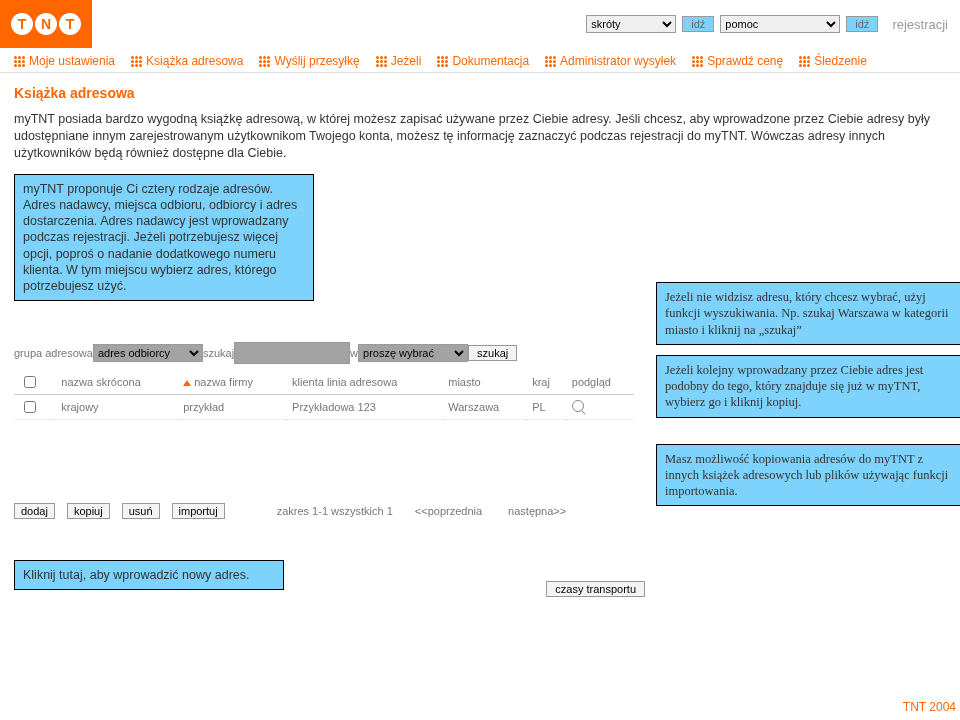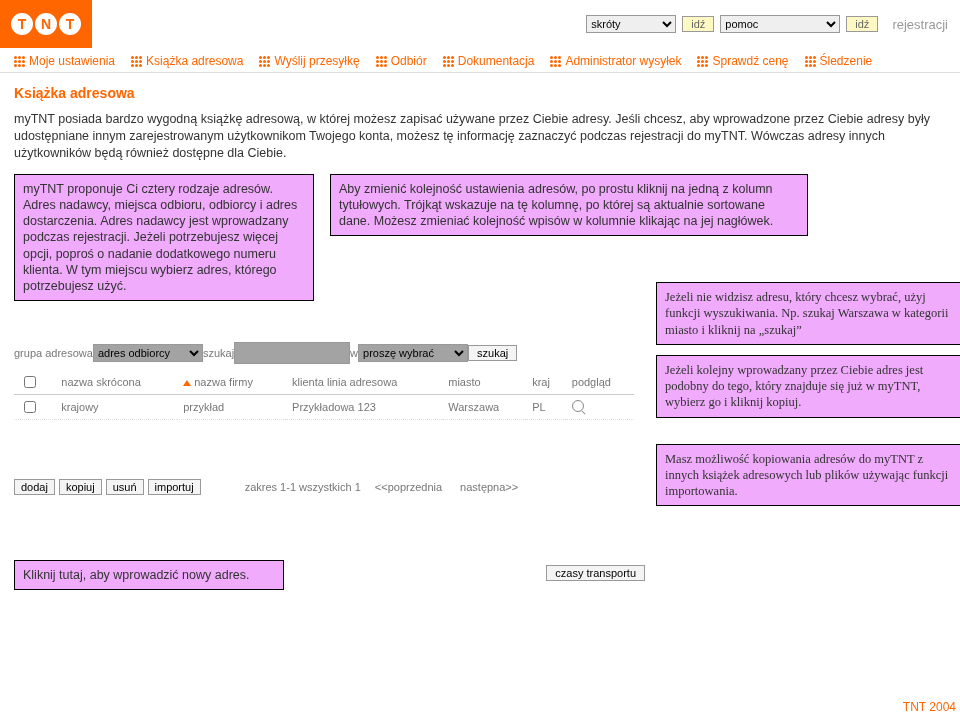--- a/index.html
+++ b/index.html
@@ -45,21 +45,21 @@
     gap: 6px;
     padding-right: 12px;
   }
   .topbar-right select {
     font-size: 11px;
     height: 18px;
     border: 1px solid #999;
   }
   .idz-btn {
     border: 1px solid #999;
-    background: #fef9c3;
+    background: #7dd3fc;
     padding: 1px 8px;
     font-size: 11px;
     cursor: pointer;
     color: #666;
   }
   .logout {
     color: #999;
     font-size: 13px;
     margin-left: 8px;
   }
@@ -111,21 +111,21 @@
     align-items: flex-start;
   }
   .leftcol { width: 300px; }
   .rightcol { flex: 1; }
   .boxnote {
     border: 1px solid #000;
     padding: 6px 8px;
     font-size: 12.5px;
     line-height: 1.3;
     margin-bottom: 10px;
-    background: #f0abfc;
+    background: #7dd3fc;
   }
   .filterbar {
     display: flex;
     align-items: center;
     margin-top: 6px;
     font-size: 11px;
     color: #777;
   }
   .filterbar select, .filterbar input {
     font-size: 11px;
@@ -162,22 +162,22 @@
     display:inline-block;
     width:0;height:0;
     border-left:4px solid transparent;
     border-right:4px solid transparent;
     border-bottom:6px solid #ff6600;
     margin-right:3px;
   }
   .actionbar {
     display:flex;
     align-items:center;
-    gap:4px;
-    margin-top: 59px;
+    gap:12px;
+    margin-top: 83px;
     font-size:11px;
     color:#777;
   }
   .smallbtn {
     border:1px solid #999;
     background:#f4f4f4;
     padding:1px 6px;
     font-size:11px;
     cursor:pointer;
   }
@@ -186,21 +186,21 @@
     color:#777;
   }
   .czasy {
     border:1px solid #999;
     background:#f4f4f4;
     padding:1px 8px;
     font-size:11px;
     cursor:pointer;
     position:absolute;
     right:315px;
-    top:565px;
+    top:581px;
   }
   .footer {
     position:absolute;
     bottom:6px;
     right:4px;
     color:#ff6600;
     font-size:12px;
   }
   .rightnotes {
     position: absolute;
@@ -311,21 +311,21 @@
         <span></span>
         <span></span>
         <span></span>
         <span></span>
         <span></span>
         <span></span>
         <span></span>
         <span></span>
         <span></span>
       </span>
-      <span>Odbiór</span>
+      <span>Jeżeli</span>
     </div>
   <div class="navitem">
       <span class="dotgrid">
         <span></span>
         <span></span>
         <span></span>
         <span></span>
         <span></span>
         <span></span>
         <span></span>
@@ -378,23 +378,20 @@
     </div>
 </div>
 
 <div class="content">
   <div class="section-title">Książka adresowa</div>
   <div class="intro">myTNT posiada bardzo wygodną książkę adresową, w której możesz zapisać używane przez Ciebie adresy. Jeśli chcesz, aby wprowadzone przez Ciebie adresy były udostępniane innym zarejestrowanym użytkownikom Twojego konta, możesz tę informację zaznaczyć podczas rejestracji do myTNT. Wówczas adresy innych użytkowników będą również dostępne dla Ciebie.</div>
 
   <div class="twocol">
     <div class="leftcol">
       <div class="boxnote">myTNT proponuje Ci cztery rodzaje adresów. Adres nadawcy, miejsca odbioru, odbiorcy i adres dostarczenia. Adres nadawcy jest wprowadzany podczas rejestracji.  Jeżeli potrzebujesz  więcej opcji,  poproś o nadanie dodatkowego numeru klienta. W tym miejscu wybierz adres, którego potrzebujesz użyć.</div>
-    </div>
-    <div class="rightcol">
-      <div class="boxnote" style="width:460px">Aby zmienić kolejność ustawienia  adresów, po prostu kliknij na jedną z kolumn tytułowych. Trójkąt wskazuje na tę kolumnę, po której są aktualnie sortowane dane. Możesz zmieniać kolejność wpisów w kolumnie klikając na jej nagłówek.</div>
     </div>
   </div>
 </div>
 
 <div class="rightnotes">
   <div class="boxnote" style="margin-top:54px">Jeżeli nie widzisz adresu, który chcesz wybrać, użyj funkcji wyszukiwania. Np. szukaj Warszawa w kategorii miasto i kliknij na „szukaj”</div>
   <div class="boxnote">Jeżeli kolejny wprowadzany przez Ciebie adres jest podobny do tego, który  znajduje się już w myTNT, wybierz go i kliknij kopiuj.</div>
   <div class="boxnote" style="margin-top:26px">Masz możliwość kopiowania adresów do myTNT z innych książek adresowych lub plików używając funkcji importowania.</div>
 </div>
 

